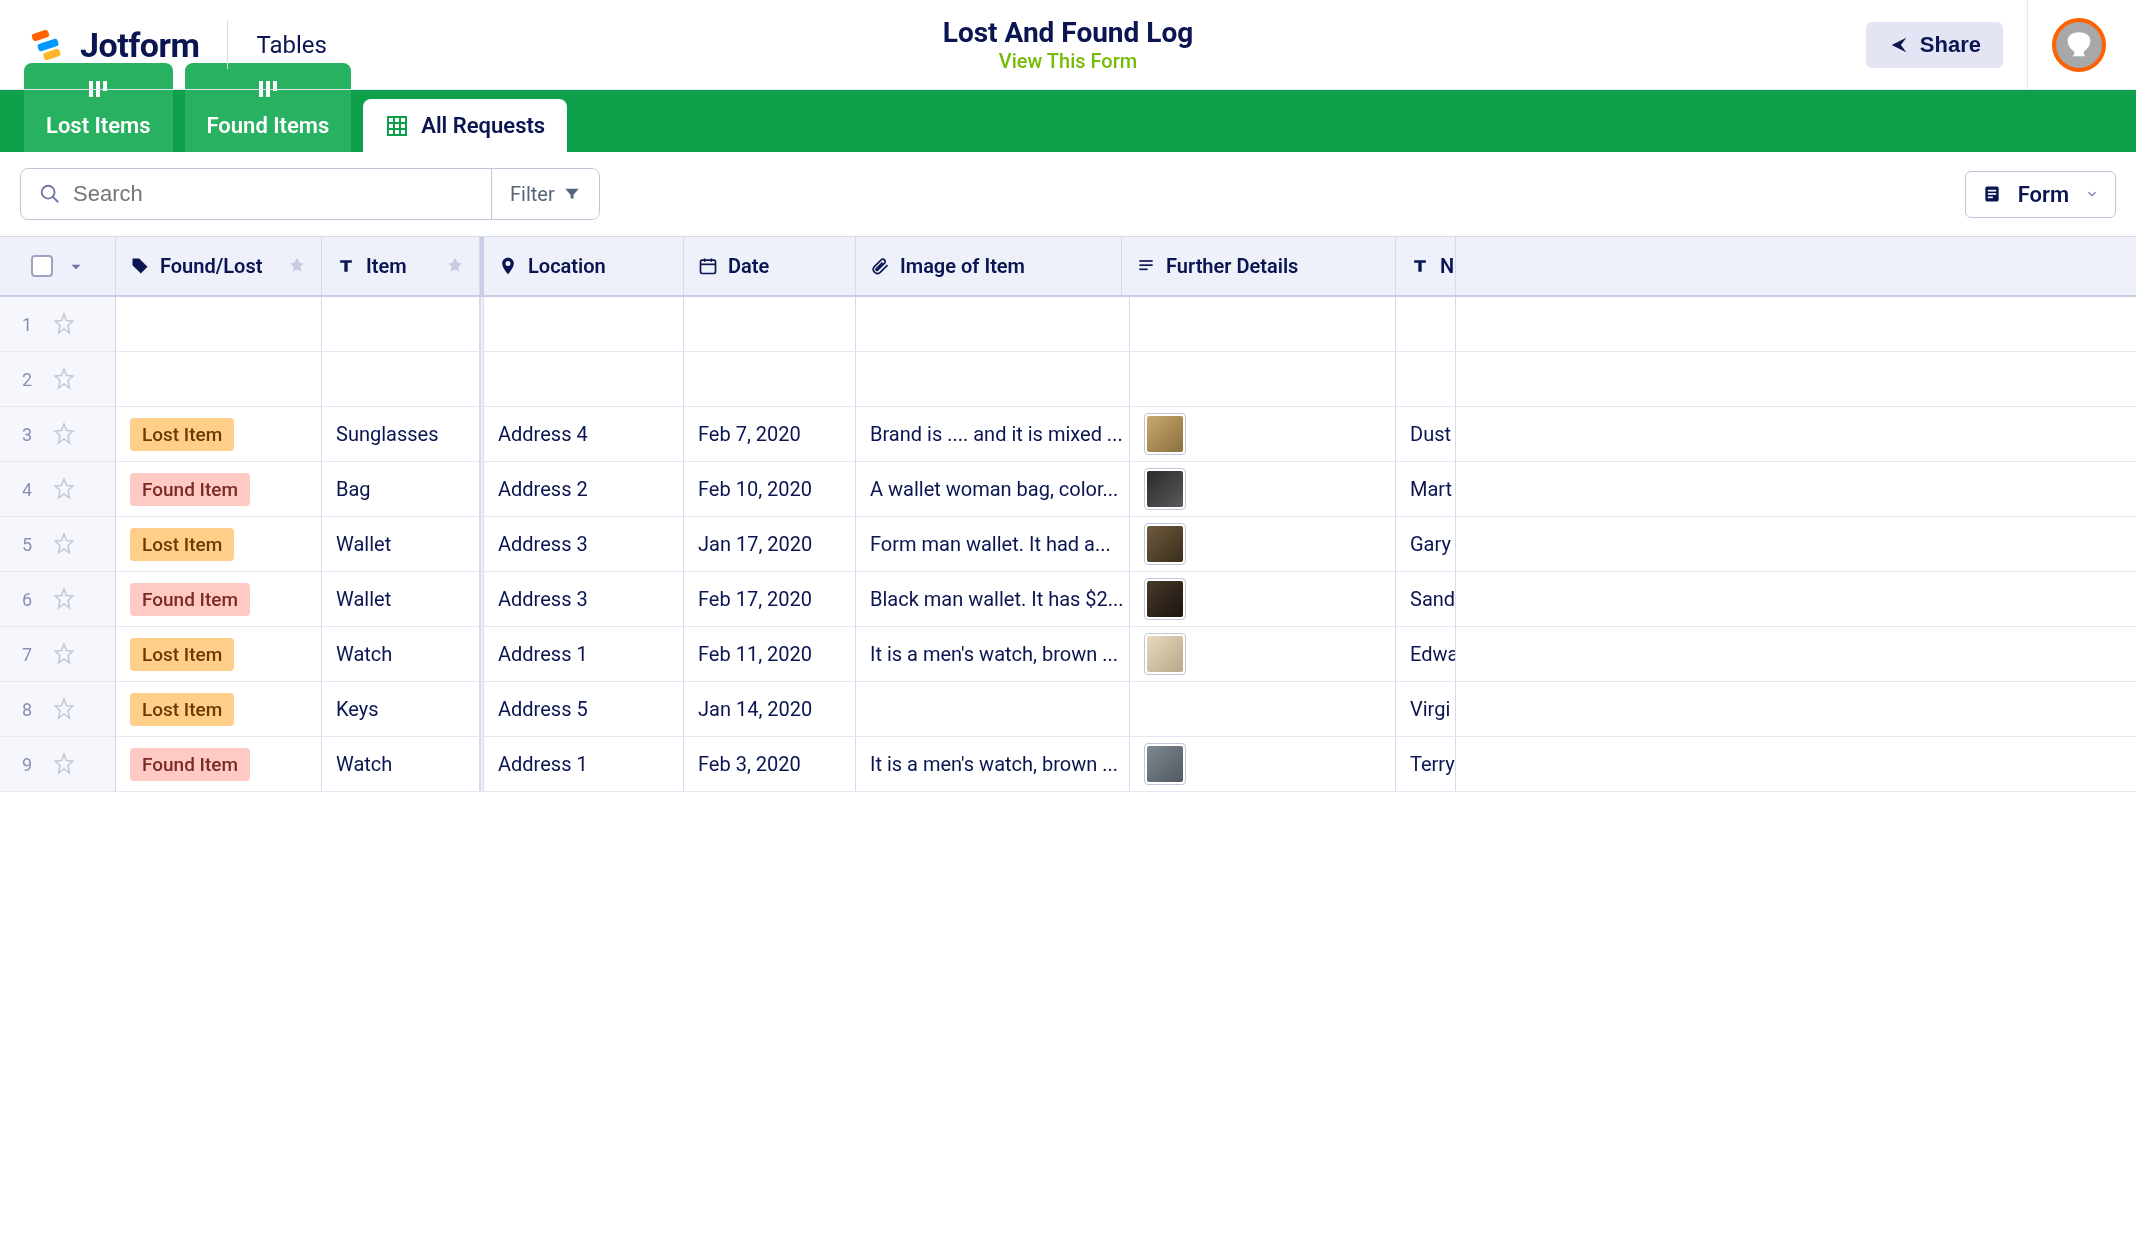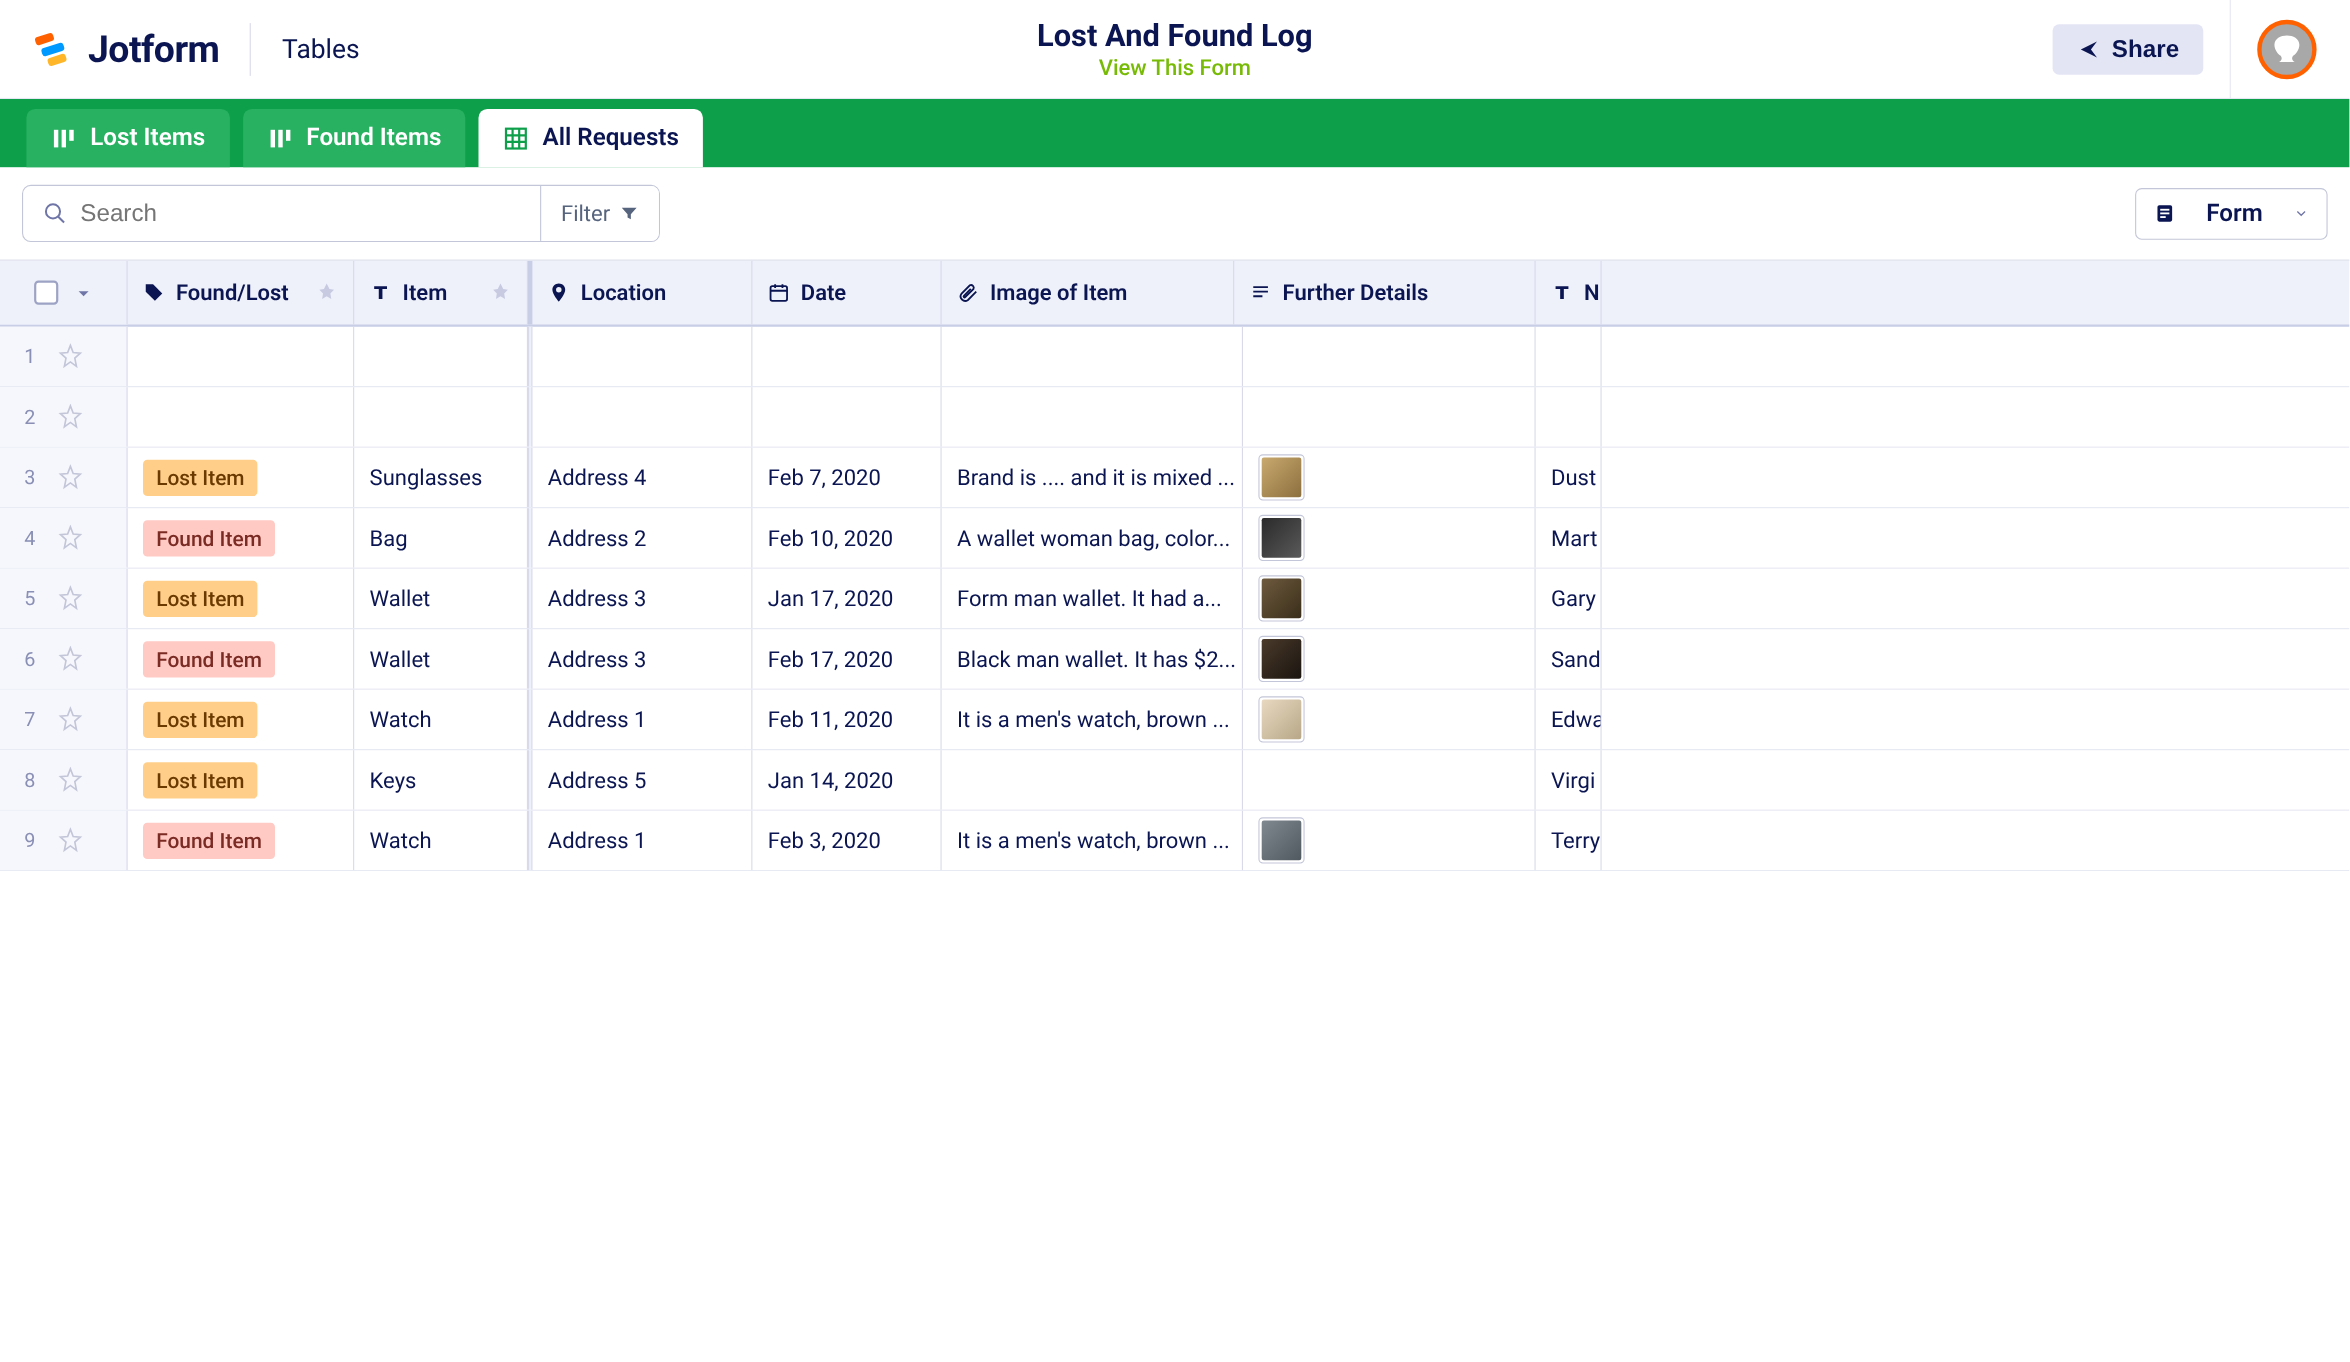--- a/index.html
+++ b/index.html
@@ -19,34 +19,34 @@
 .header-right { margin-left: auto; display: flex; align-items: center; gap: 24px; }
 .share-btn { display: flex; align-items: center; gap: 10px; background: #e3e5f5; border: none; border-radius: 6px; padding: 10px 22px; font-size: 22px; font-weight: 600; color: #0a1551; cursor: pointer; }
 .share-btn svg { width: 22px; height: 22px; }
 .right-divider { width: 1px; height: 90px; background: #e5e7f2; }
 .avatar { width: 54px; height: 54px; border-radius: 50%; border: 4px solid #ff6100; background: #a8a8a8; display: flex; align-items: center; justify-content: center; }
 .avatar svg { width: 34px; height: 34px; fill: #fff; }
 
 
 .tabs-bar { background: #0e9f4a; height: 62px; display: flex; align-items: flex-end; padding-left: 24px; gap: 12px; }
 .tab { display: flex; align-items: center; gap: 12px; padding: 14px 22px; border-radius: 8px 8px 0 0; font-size: 22px; font-weight: 600; cursor: pointer; }
-.tab.inactive { background: #27b161; color: #fff; }
+.tab.inactive { background: #27b161; color: #fff; flex-direction: column; }
 .tab.active { background: #fff; color: #0a1551; }
 .tab-icon { width: 24px; height: 24px; display: inline-flex; }
 .tab-icon svg { width: 100%; height: 100%; }
 
 
 .toolbar { display: flex; align-items: center; padding: 16px 20px; gap: 0; }
 .search-wrap { display: flex; border: 1px solid #c3c6d8; border-radius: 8px; overflow: hidden; }
 .search-box { display: flex; align-items: center; gap: 12px; padding: 12px 18px; width: 470px; }
 .search-box svg { width: 22px; height: 22px; stroke: #6f76a7; fill: none; }
 .search-box input { border: none; outline: none; font-size: 22px; color: #6f76a7; flex: 1; background: transparent; }
 .filter-btn { display: flex; align-items: center; gap: 8px; padding: 12px 18px; border-left: 1px solid #c3c6d8; font-size: 20px; color: #57647e; cursor: pointer; background: #fff; }
 .filter-btn svg { width: 18px; height: 18px; fill: #57647e; }
-.form-dropdown { margin-left: auto; display: flex; align-items: center; gap: 28px; border: 1px solid #c3c6d8; border-radius: 6px; padding: 10px 16px; font-size: 22px; font-weight: 600; color: #0a1551; cursor: pointer; }
+.form-dropdown { margin-left: auto; display: flex; align-items: center; gap: 16px; border: 1px solid #c3c6d8; border-radius: 6px; padding: 10px 16px; font-size: 22px; font-weight: 600; color: #0a1551; cursor: pointer; }
 .form-dropdown svg { width: 20px; height: 20px; }
 .form-dropdown .chev { width: 14px; height: 14px; }
 
 
 .table-wrap { border-top: 1px solid #d8dae9; overflow-x: hidden; }
 .thead, .trow { display: flex; }
 .thead { background: #eef0fa; border-bottom: 2px solid #c8cee5; height: 60px; }
 .th, .td { border-right: 1px solid #d8dae9; display: flex; align-items: center; padding: 0 14px; font-size: 20px; color: #0a1551; flex-shrink: 0; }
 .th { font-weight: 600; gap: 10px; position: relative; }
 .th .pin { margin-left: auto; opacity: 0.3; }

